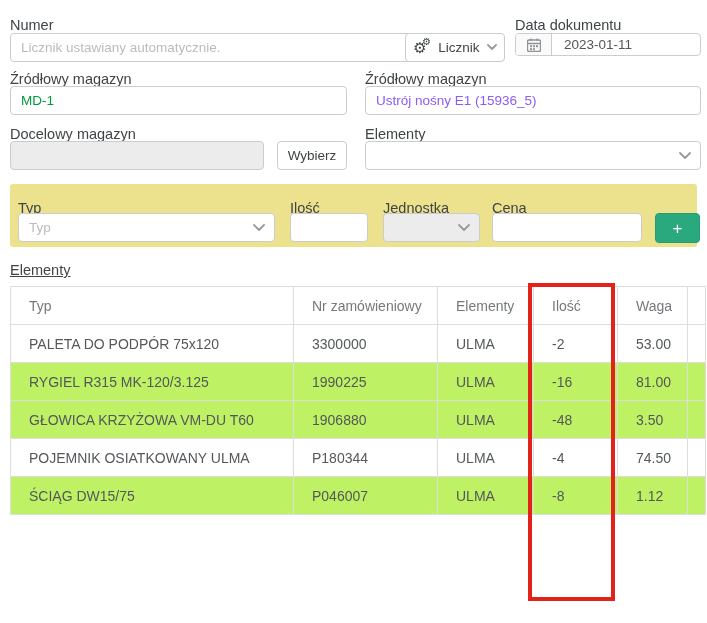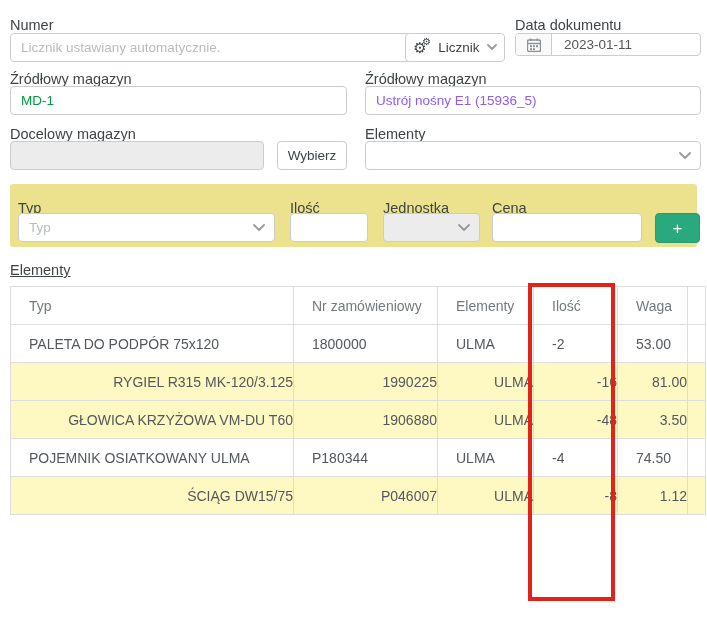--- a/index.html
+++ b/index.html
@@ -59,21 +59,21 @@
     position:absolute; left:10px; top:286px; width:695px;
     border-collapse:collapse; table-layout:fixed; background:#fff;
   }
   .elements-table th, .elements-table td {
     border:1px solid #ddd; height:38px; padding:0 0 0 18px;
     text-align:left; vertical-align:middle; font-weight:400;
     font-size:14px; white-space:nowrap; overflow:hidden;
   }
   .elements-table th { color:#75797c; background:#fff; }
   .elements-table td { color:#54585b;margin-left:28px; }
-  .elements-table tr.striped td { background:#fef9c3;text-align:right; }
+  .elements-table tr.striped td { background:#bef264; }
   .elements-table tr.empty-row td { border:none; height:31px; }
   .redbox {
     position:absolute; left:528px; top:283px; width:87px; height:318px;
     border:4px solid #e3231a; pointer-events:none; z-index:5;
   }
   .chev svg { display:block; }
 </style>
 </head>
 <body>
 
@@ -183,21 +183,21 @@
         <th>Nr zamówieniowy</th>
         <th>Elementy</th>
         <th>Ilość</th>
         <th>Waga</th>
         <th></th>
       </tr>
     </thead>
     <tbody>
         <tr>
           <td>PALETA DO PODPÓR 75x120</td>
-          <td>1800000</td>
+          <td>3300000</td>
           <td>ULMA</td>
           <td>-2</td>
           <td>53.00</td>
           <td></td>
         </tr>
         <tr class="striped">
           <td>RYGIEL R315 MK-120/3.125</td>
           <td>1990225</td>
           <td>ULMA</td>
           <td>-16</td>

